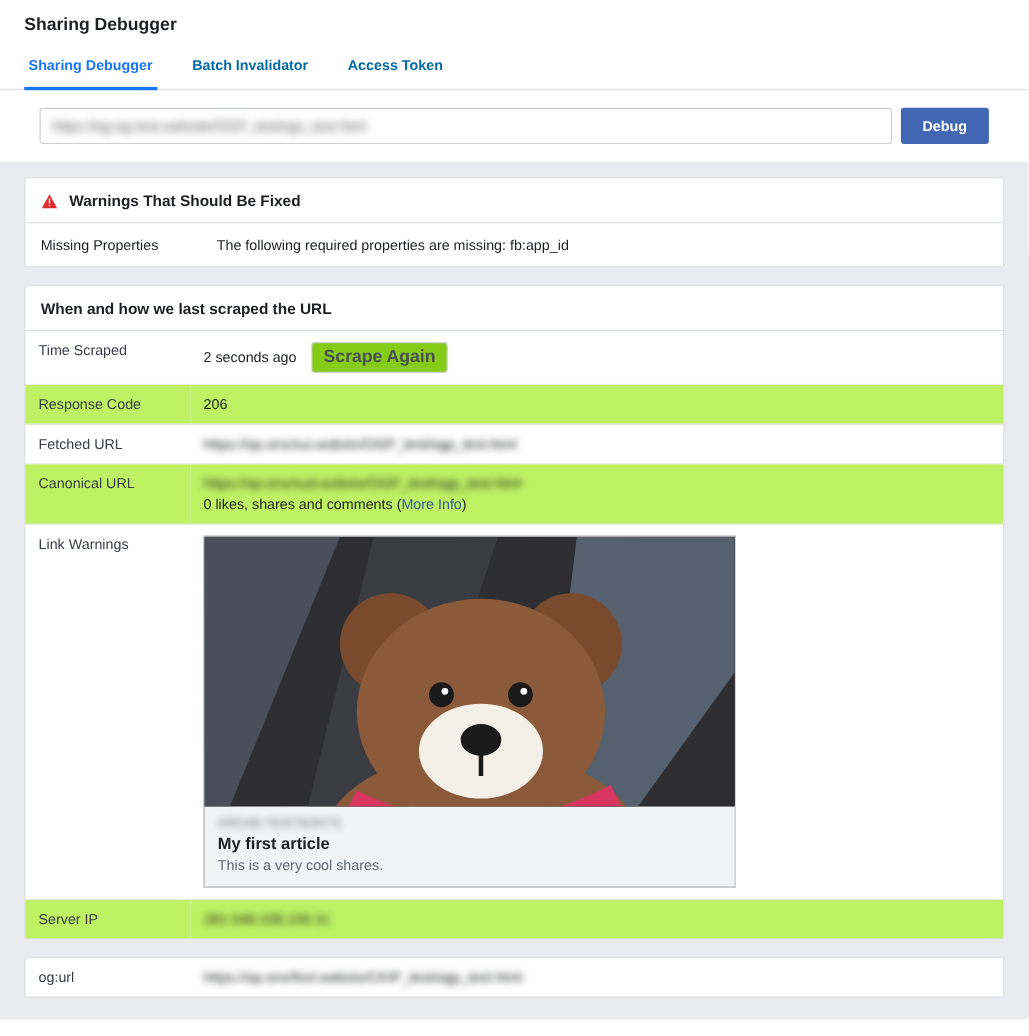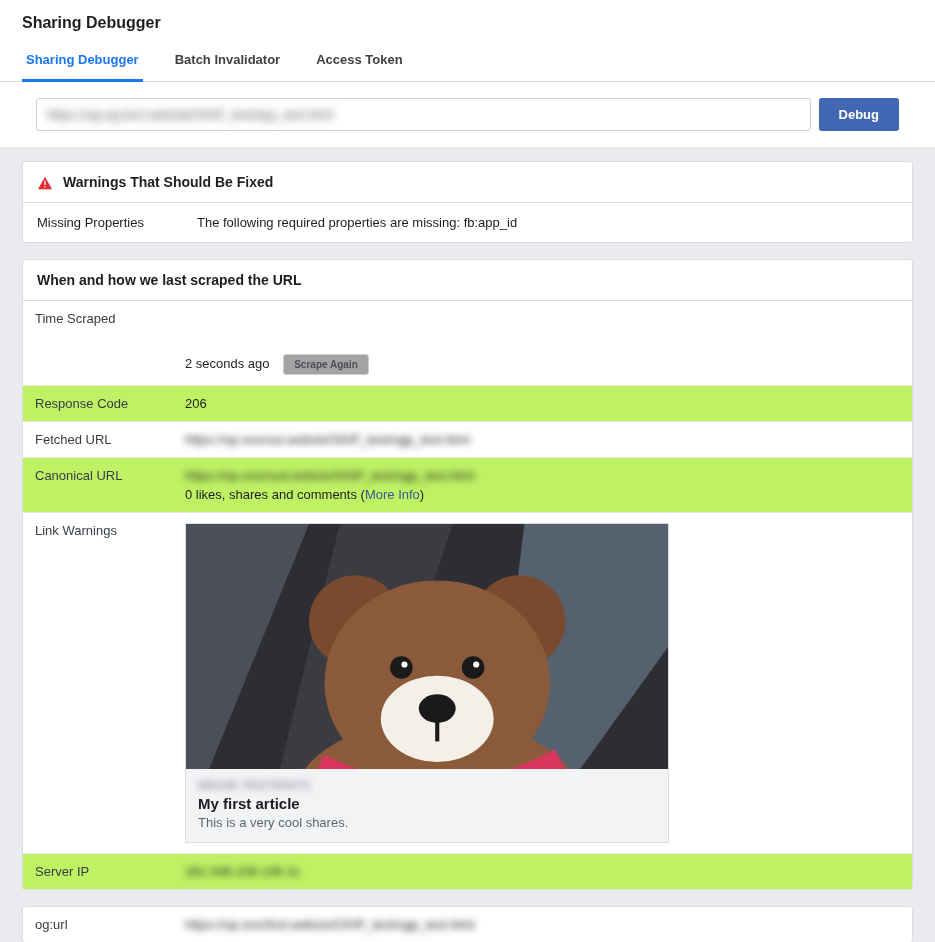--- a/index.html
+++ b/index.html
@@ -18,21 +18,21 @@
   }
   .tabs {
     display: flex;
     border-bottom: 1px solid #dadde1;
     padding: 0 22px;
     gap: 28px;
   }
   .tab {
     padding: 10px 4px 12px 4px;
     font-size: 13px;
-    color: #404040;
+    color: #0369a1;
     font-weight: 600;
     cursor: pointer;
     border-bottom: 3px solid transparent;
     margin-bottom: -1px;
   }
   .tab.active {
     color: #1877f2;
     border-bottom-color: #1877f2;
   }
   .input-row {
@@ -105,29 +105,28 @@
     width: 150px;
     padding: 10px 12px;
     color: #373d45;
   }
   .kv-value {
     padding: 10px 12px;
     color: #1c1e21;
   }
   .scrape-btn {
     margin-left: 10px;
-    background: #a3a3a3;
+    background: #84cc16;
     border: 1px solid #ccd0d5;
     border-radius: 3px;
     padding: 4px 10px;
-    font-size: 10px;
+    font-size: 16px;
     color: #4b4f56;
     cursor: pointer;
     font-weight: 600;
-    margin-top: 43px;
   }
   .more-info {
     color: #385898;
     cursor: pointer;
   }
 
   .preview-card {
     width: 484px;
     border: 1px solid #dadde1;
     background: #737373;

